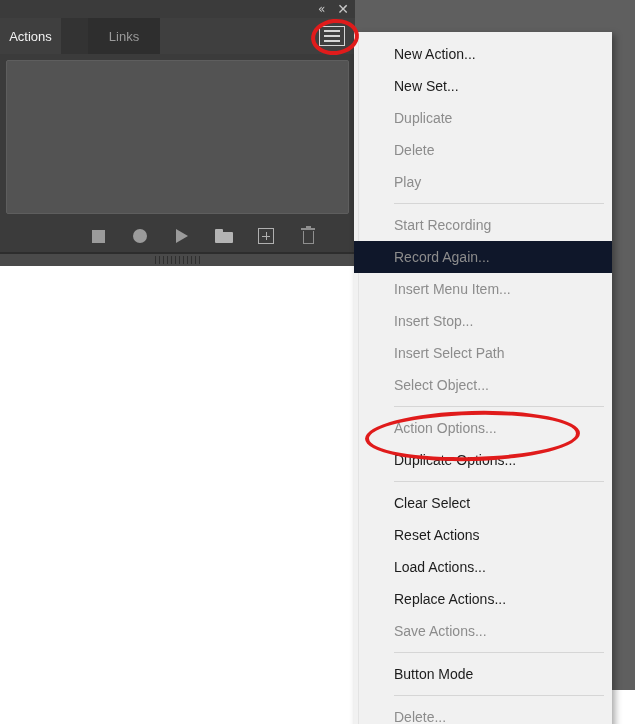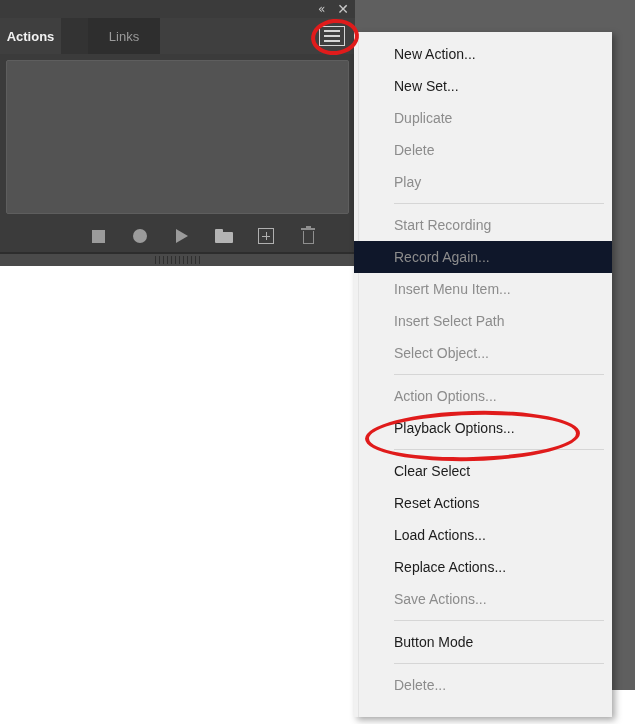--- a/index.html
+++ b/index.html
@@ -88,21 +88,21 @@
     justify-content: center;
     font-size: 13px;
     cursor: pointer;
     box-sizing: border-box;
   }
   .tab.active {
     left: 0;
     width: 61px;
     background: #3f3f3f;
     color: #f2f2f2;
-    font-weight: bold;
+    font-weight: normal;
   }
   .tab.inactive {
     left: 88px;
     width: 72px;
     background: #2e2e2e;
     color: #9a9a9a;
   }
   .tab-filler {
     position: absolute;
     left: 145px; top: 0;
@@ -377,25 +377,26 @@
     <div class="menu-gutter"></div>
   <div class="menu-item enabled">New Action...</div>
       <div class="menu-item enabled">New Set...</div>
       <div class="menu-item disabled">Duplicate</div>
       <div class="menu-item disabled">Delete</div>
       <div class="menu-item disabled">Play</div>
       <div class="menu-sep"></div>
       <div class="menu-item disabled">Start Recording</div>
       <div class="menu-item disabled highlight">Record Again...</div>
       <div class="menu-item disabled">Insert Menu Item...</div>
+      <div class="menu-item disabled">Insert Stop...</div>
       <div class="menu-item disabled">Insert Select Path</div>
       <div class="menu-item disabled">Select Object...</div>
       <div class="menu-sep"></div>
       <div class="menu-item disabled">Action Options...</div>
-      <div class="menu-item enabled">Playback Options...</div>
+      <div class="menu-item enabled">Duplicate Options...</div>
       <div class="menu-sep"></div>
       <div class="menu-item enabled">Clear Select</div>
       <div class="menu-item enabled">Reset Actions</div>
       <div class="menu-item enabled">Load Actions...</div>
       <div class="menu-item enabled">Replace Actions...</div>
       <div class="menu-item disabled">Save Actions...</div>
       <div class="menu-sep"></div>
       <div class="menu-item enabled">Button Mode</div>
       <div class="menu-sep"></div>
       <div class="menu-item disabled">Delete...</div>

